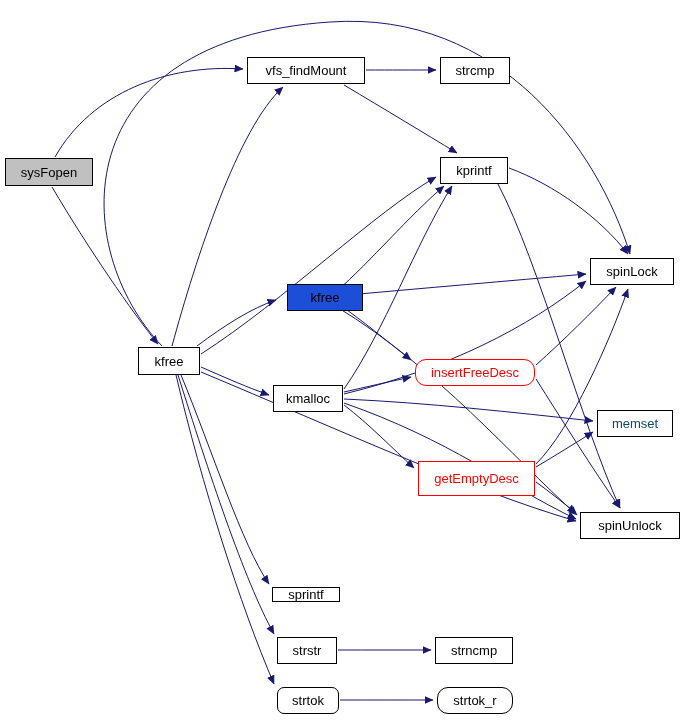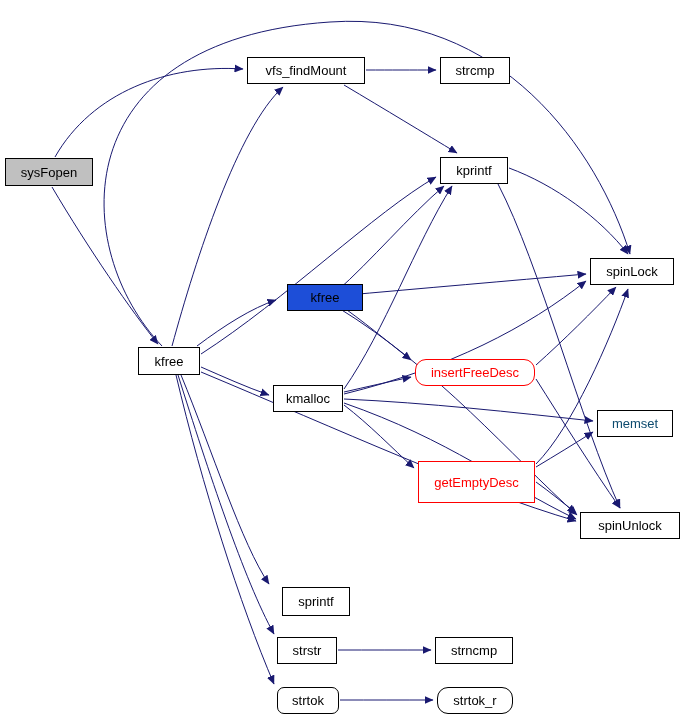--- a/index.html
+++ b/index.html
@@ -74,21 +74,21 @@
       <div class="node" style="left: 5px; top: 158px; width: 88px; height: 28px; background: rgb(192, 192, 192); border-color: rgb(0, 0, 0); color: rgb(0, 0, 0);">sysFopen</div>
       <div class="node" style="left: 247px; top: 57px; width: 118px; height: 27px; background: rgb(255, 255, 255); border-color: rgb(0, 0, 0); color: rgb(0, 0, 0);">vfs_findMount</div>
       <div class="node" style="left: 440px; top: 57px; width: 70px; height: 27px; background: rgb(255, 255, 255); border-color: rgb(0, 0, 0); color: rgb(0, 0, 0);">strcmp</div>
       <div class="node" style="left: 440px; top: 157px; width: 68px; height: 27px; background: rgb(255, 255, 255); border-color: rgb(0, 0, 0); color: rgb(0, 0, 0);">kprintf</div>
       <div class="node" style="left: 590px; top: 258px; width: 84px; height: 27px; background: rgb(255, 255, 255); border-color: rgb(0, 0, 0); color: rgb(0, 0, 0);">spinLock</div>
       <div class="node" style="left: 287px; top: 284px; width: 76px; height: 27px; background: #1d4ed8; border-color: rgb(0, 0, 0); color: rgb(0, 0, 0);">kfree</div>
       <div class="node" style="left: 138px; top: 347px; width: 62px; height: 28px; background: rgb(255, 255, 255); border-color: rgb(0, 0, 0); color: rgb(0, 0, 0);">kfree</div>
       <div class="node" style="left: 415px; top: 359px; width: 120px; height: 27px; background: rgb(255, 255, 255); border-color: rgb(255, 0, 0); color: rgb(255, 0, 0); border-radius: 11px;">insertFreeDesc</div>
       <div class="node" style="left: 273px; top: 385px; width: 70px; height: 27px; background: rgb(255, 255, 255); border-color: rgb(0, 0, 0); color: rgb(0, 0, 0);">kmalloc</div>
       <div class="node" style="left: 597px; top: 410px; width: 76px; height: 27px; background: rgb(255, 255, 255); border-color: rgb(0, 0, 0); color: #0c4a6e;">memset</div>
-      <div class="node" style="left: 418px; top: 461px; width: 117px; height: 42px; background: rgb(255, 255, 255); border-color: rgb(255, 0, 0); color: rgb(255, 0, 0);">getEmptyDesc</div>
+      <div class="node" style="left: 418px; top: 461px; width: 117px; height: 35px; background: rgb(255, 255, 255); border-color: rgb(255, 0, 0); color: rgb(255, 0, 0);">getEmptyDesc</div>
       <div class="node" style="left: 580px; top: 512px; width: 100px; height: 27px; background: rgb(255, 255, 255); border-color: rgb(0, 0, 0); color: rgb(0, 0, 0);">spinUnlock</div>
-      <div class="node" style="left: 272px; top: 587px; width: 68px; height: 29px; background: rgb(255, 255, 255); border-color: rgb(0, 0, 0); color: rgb(0, 0, 0); margin-left: 10px;">sprintf</div>
+      <div class="node" style="left: 272px; top: 587px; width: 68px; height: 15px; background: rgb(255, 255, 255); border-color: rgb(0, 0, 0); color: rgb(0, 0, 0);">sprintf</div>
       <div class="node" style="left: 277px; top: 637px; width: 60px; height: 27px; background: rgb(255, 255, 255); border-color: rgb(0, 0, 0); color: rgb(0, 0, 0);">strstr</div>
       <div class="node" style="left: 435px; top: 637px; width: 78px; height: 27px; background: rgb(255, 255, 255); border-color: rgb(0, 0, 0); color: rgb(0, 0, 0);">strncmp</div>
       <div class="node" style="left: 277px; top: 687px; width: 62px; height: 27px; background: rgb(255, 255, 255); border-color: rgb(0, 0, 0); color: rgb(0, 0, 0); border-radius: 7px;">strtok</div>
       <div class="node" style="left: 437px; top: 687px; width: 76px; height: 27px; background: rgb(255, 255, 255); border-color: rgb(0, 0, 0); color: rgb(0, 0, 0); border-radius: 11px;">strtok_r</div>
     </div>
 </div>
 
 </body></html>

